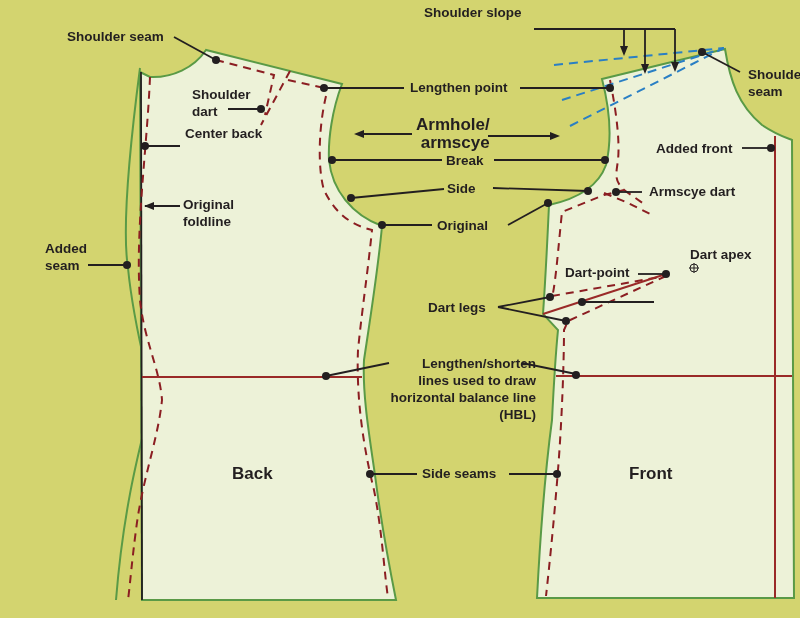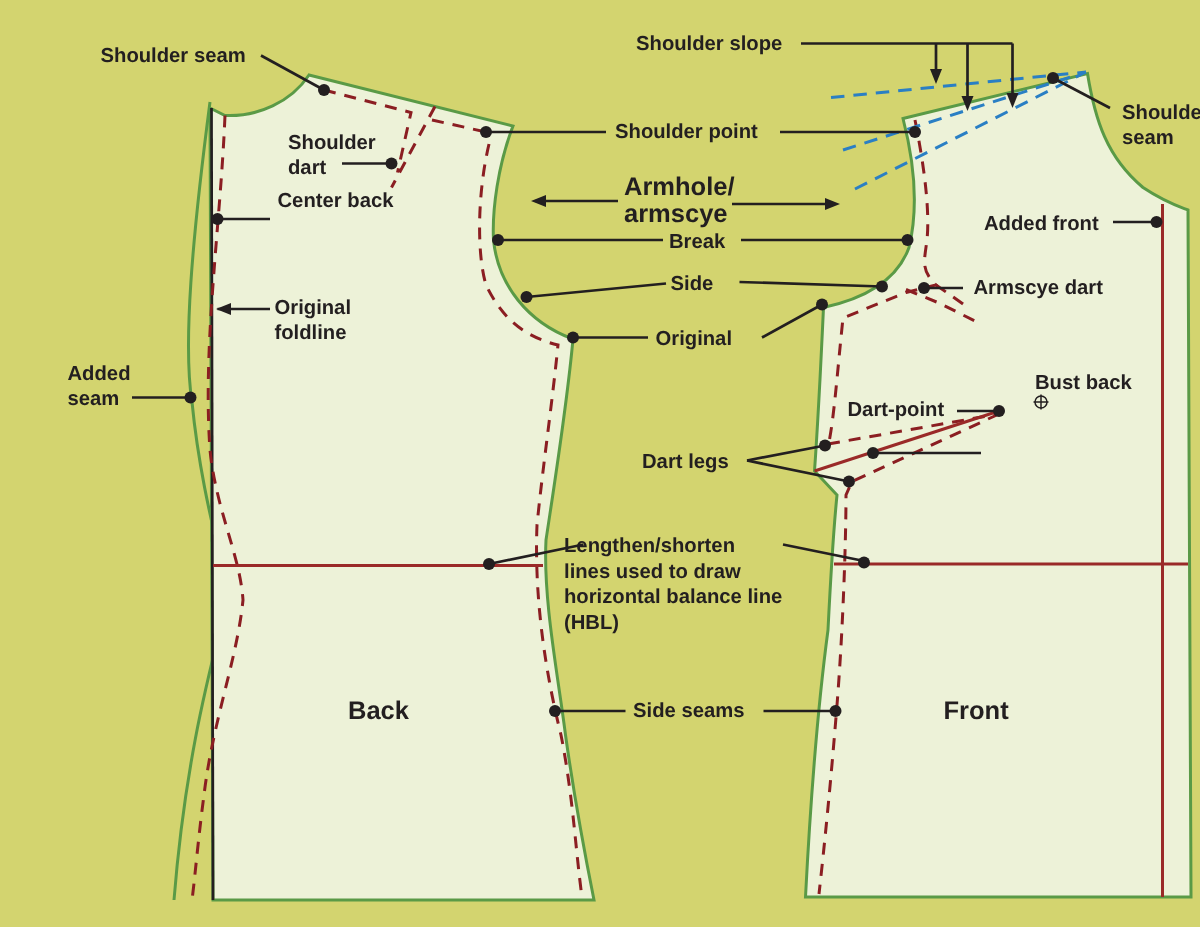--- a/index.html
+++ b/index.html
@@ -1,21 +1,21 @@
 <!DOCTYPE html>
 <html><head>
 <meta charset="utf-8">
 <style>
   html, body { margin: 0; padding: 0; }
   body { width: 800px; height: 618px; background: #d3d46f; overflow: hidden; }
   #stage { position: relative; width: 800px; height: 448px; margin-left: 32px; }
   svg { position: absolute; left: 0; top: 0; }
   .lbl { position: absolute; font-family: "Liberation Sans", sans-serif; font-weight: bold; font-size: 13.5px; color: #231f20; line-height: 17px; white-space: pre; }
-  .lbl.big { font-size: 17px; line-height: 18px; }
-  .lbl.center { text-align: left; }
+  .lbl.big { font-size: 17px; line-height: 18px; text-align: right; }
+  .lbl.center { text-align: right; }
   .lbl.title { font-size: 17px; }
 </style>
 </head>
 <body>
 
 <div id="stage">
 
 <svg width="800" height="618" viewBox="0 0 800 618">
 
   <g>
@@ -122,32 +122,32 @@
 </svg>
 
 <div class="lbl" style="left:35px;top:28px">Shoulder seam</div>
 <div class="lbl" style="left:160px;top:86px">Shoulder
 dart</div>
 <div class="lbl" style="left:153px;top:125px">Center back</div>
 <div class="lbl" style="left:151px;top:196px">Original
 foldline</div>
 <div class="lbl" style="left:13px;top:240px">Added
 seam</div>
-<div class="lbl" style="left:392px;top:20px">Shoulder slope</div>
-<div class="lbl" style="left:378px;top:79px">Shoulder point</div>
+<div class="lbl" style="left:392px;top:4px">Shoulder slope</div>
+<div class="lbl" style="left:378px;top:79px">Lengthen point</div>
 <div class="lbl big" style="left:384px;top:116px">Armhole/
 armscye</div>
 <div class="lbl" style="left:414px;top:152px">Break</div>
 <div class="lbl" style="left:415px;top:180px">Side</div>
 <div class="lbl" style="left:405px;top:217px">Original</div>
 <div class="lbl" style="left:716px;top:66px">Shoulder
 seam</div>
 <div class="lbl" style="left:624px;top:140px">Added front</div>
 <div class="lbl" style="left:617px;top:183px">Armscye dart</div>
-<div class="lbl" style="left:658px;top:246px">Bust back</div>
+<div class="lbl" style="left:658px;top:246px">Dart apex</div>
 <div class="lbl" style="left:533px;top:264px">Dart-point</div>
 <div class="lbl" style="left:396px;top:299px">Dart legs</div>
 <div class="lbl center" style="left:344px;top:355px;width:160px">Lengthen/shorten
 lines used to draw
 horizontal balance line
 (HBL)</div>
 <div class="lbl" style="left:390px;top:465px">Side seams</div>
 <div class="lbl title" style="left:200px;top:465px">Back</div>
 <div class="lbl title" style="left:597px;top:465px">Front</div>
 

